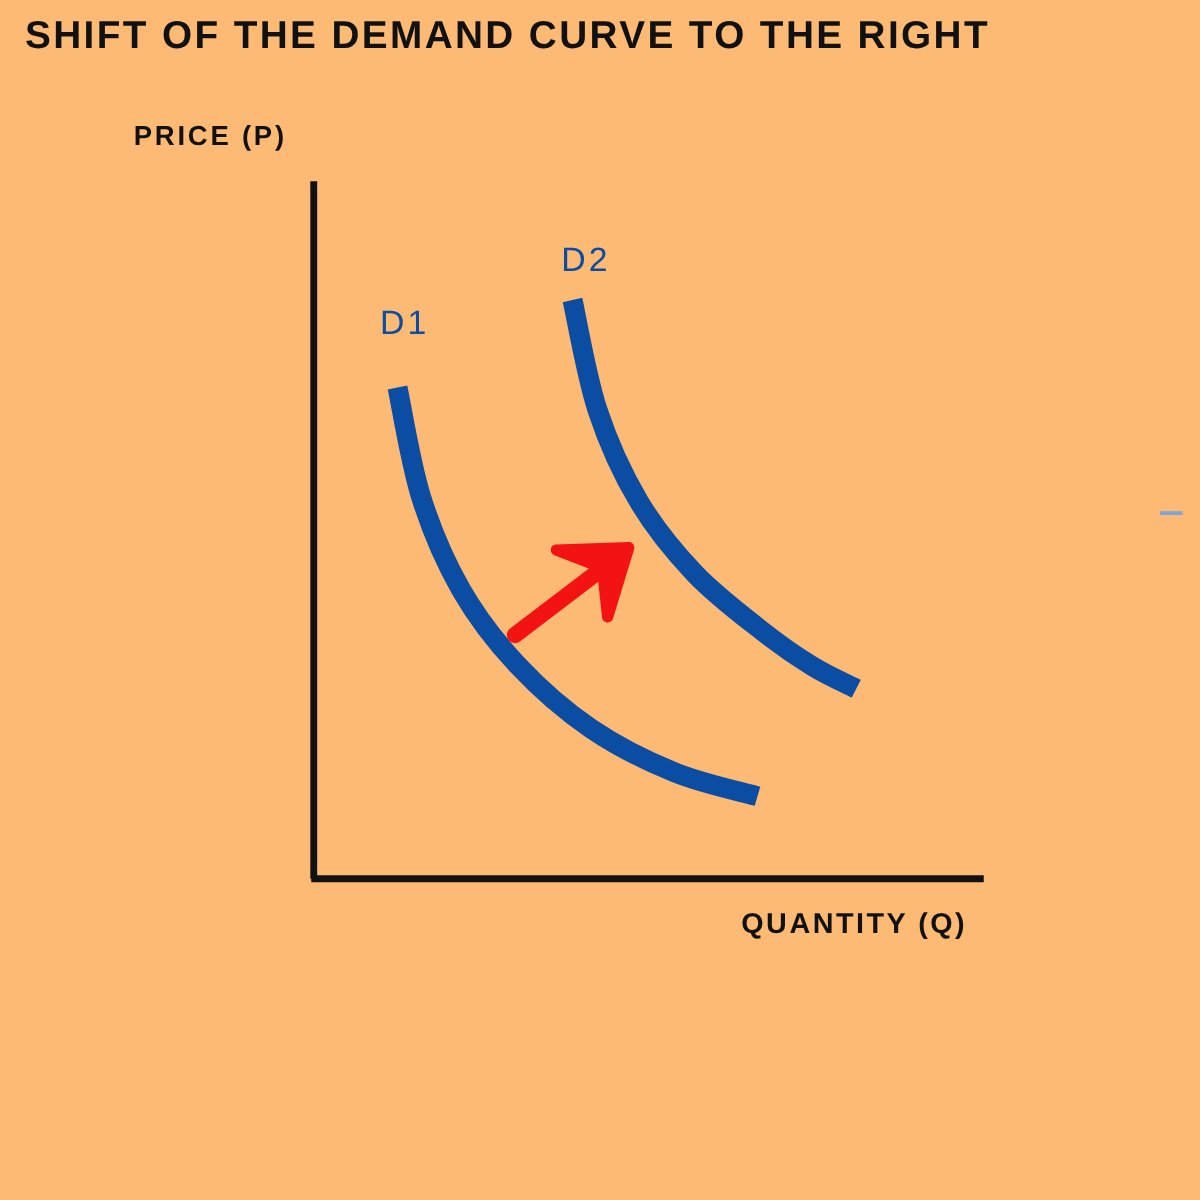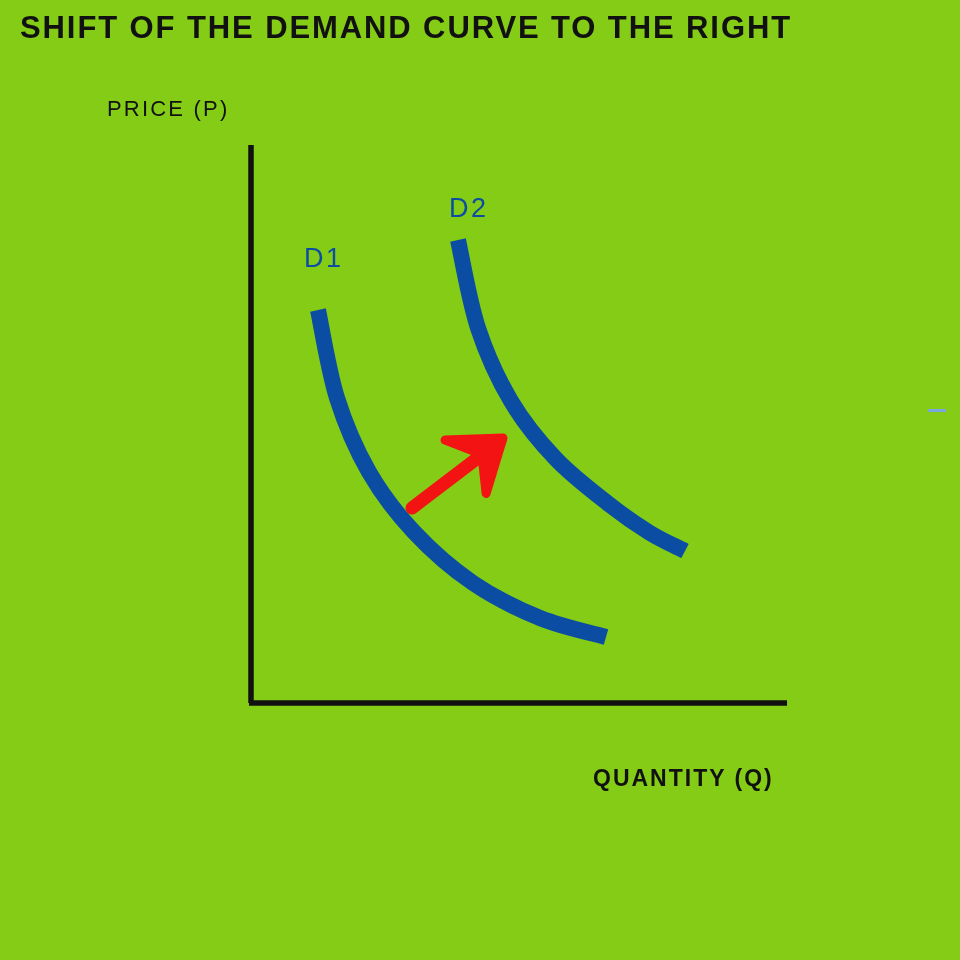--- a/index.html
+++ b/index.html
@@ -11,21 +11,21 @@
     width: 960px;
     height: 960px;
     overflow: hidden;
     font-family: "Liberation Sans", sans-serif;
     -webkit-font-smoothing: antialiased;
   }
   .canvas {
     position: relative;
     width: 960px;
     height: 960px;
-    background: #84cc16;
+    background: #fdba74;
   }
 
   
   .title {
     position: absolute;
     left: 20px;
     top: 8px;
     font-size: 31px;
     font-weight: bold;
     letter-spacing: 1.9px;
@@ -34,35 +34,34 @@
     line-height: 40px;
     font-stretch: condensed;
   }
 
   
   .axis-label-price {
     position: absolute;
     left: 107px;
     top: 96px;
     font-size: 22px;
-    font-weight: normal;
+    font-weight: bold;
     letter-spacing: 2.2px;
     color: #111111;
     white-space: nowrap;
   }
   .axis-label-quantity {
     position: absolute;
     left: 593px;
     top: 725px;
     font-size: 23px;
     font-weight: bold;
     letter-spacing: 2.0px;
     color: #111111;
     white-space: nowrap;
-    margin-top: 40px;
   }
 
   
   .curve-label {
     position: absolute;
     font-size: 27px;
     font-weight: normal;
     letter-spacing: 2.5px;
     white-space: nowrap;
   }

